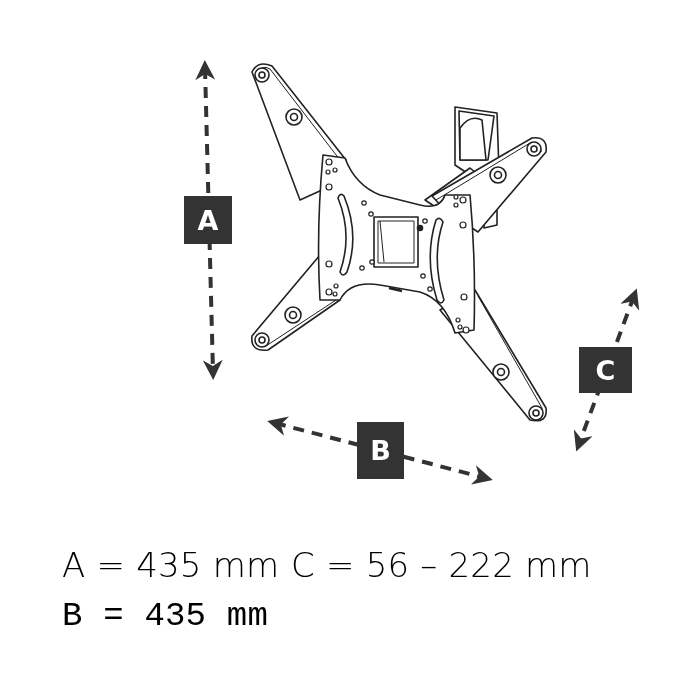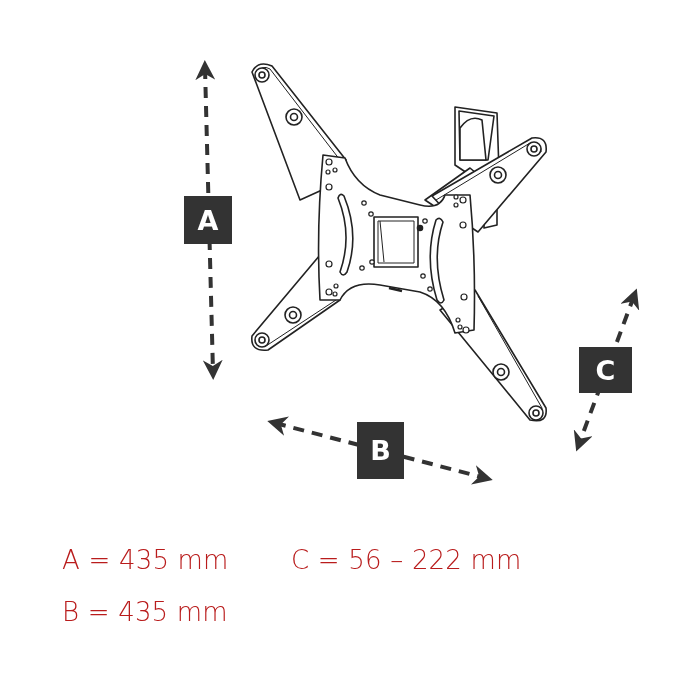--- a/index.html
+++ b/index.html
@@ -3,23 +3,23 @@
   <meta charset="utf-8">
   <style>
     html, body { margin: 0; padding: 0; background: #ffffff; }
     body { width: 700px; height: 700px; position: relative; overflow: hidden;
            font-family: "DejaVu Sans", "Liberation Sans", sans-serif; }
     #diagram { position: absolute; left: 0; top: 0; width: 700px; height: 700px; }
     .label-box { position: absolute; background: #333333; color: #ffffff;
                  display: flex; align-items: center; justify-content: center;
                  font-family: "DejaVu Sans", "Liberation Sans", sans-serif;
                  font-weight: bold; font-size: 27px; }
-    .spec { position: absolute; color: #b91c1c;
+    .spec { position: absolute; color: #000000;
             font-family: "DejaVu Sans", "Liberation Sans", sans-serif;
-            font-size: 26px; font-weight: 300; letter-spacing: 0.2px; white-space: nowrap; }
+            font-size: 34px; font-weight: 300; letter-spacing: 0.2px; white-space: nowrap; }
   </style>
 </head>
 <body>
 
 <svg id="diagram" viewBox="0 0 700 700" xmlns="http://www.w3.org/2000/svg">
   <defs>
     <marker id="arrowhead" viewBox="0 0 10 10" refX="6" refY="5" markerWidth="5" markerHeight="5" orient="auto-start-reverse">
       <path d="M0,0 L10,5 L0,10 L3,5 z" fill="#333333"></path>
     </marker>
   </defs>
@@ -120,13 +120,13 @@
     <line x1="634" y1="296" x2="579" y2="444" stroke="#333" stroke-width="4" stroke-dasharray="11,8" marker-start="url(#arrowhead)" marker-end="url(#arrowhead)"></line>
   </g>
 </svg>
 
 <div class="label-box" style="left:184px; top:196px; width:48px; height:48px;">A</div>
 <div class="label-box" style="left:357px; top:422px; width:47px; height:57px;">B</div>
 <div class="label-box" style="left:579px; top:347px; width:53px; height:46px;">C</div>
 
 <div class="spec" style="left:62px; top:545px;">A = 435 mm</div>
 <div class="spec" style="left:291px; top:545px;">C = 56 – 222 mm</div>
-<div class="spec" style="left:62px; top:597px;">B = 435 mm</div>
+<div class="spec" style="left:62px; top:597px;font-family:Liberation Mono, monospace;">B = 435 mm</div>
 
 </body></html>

